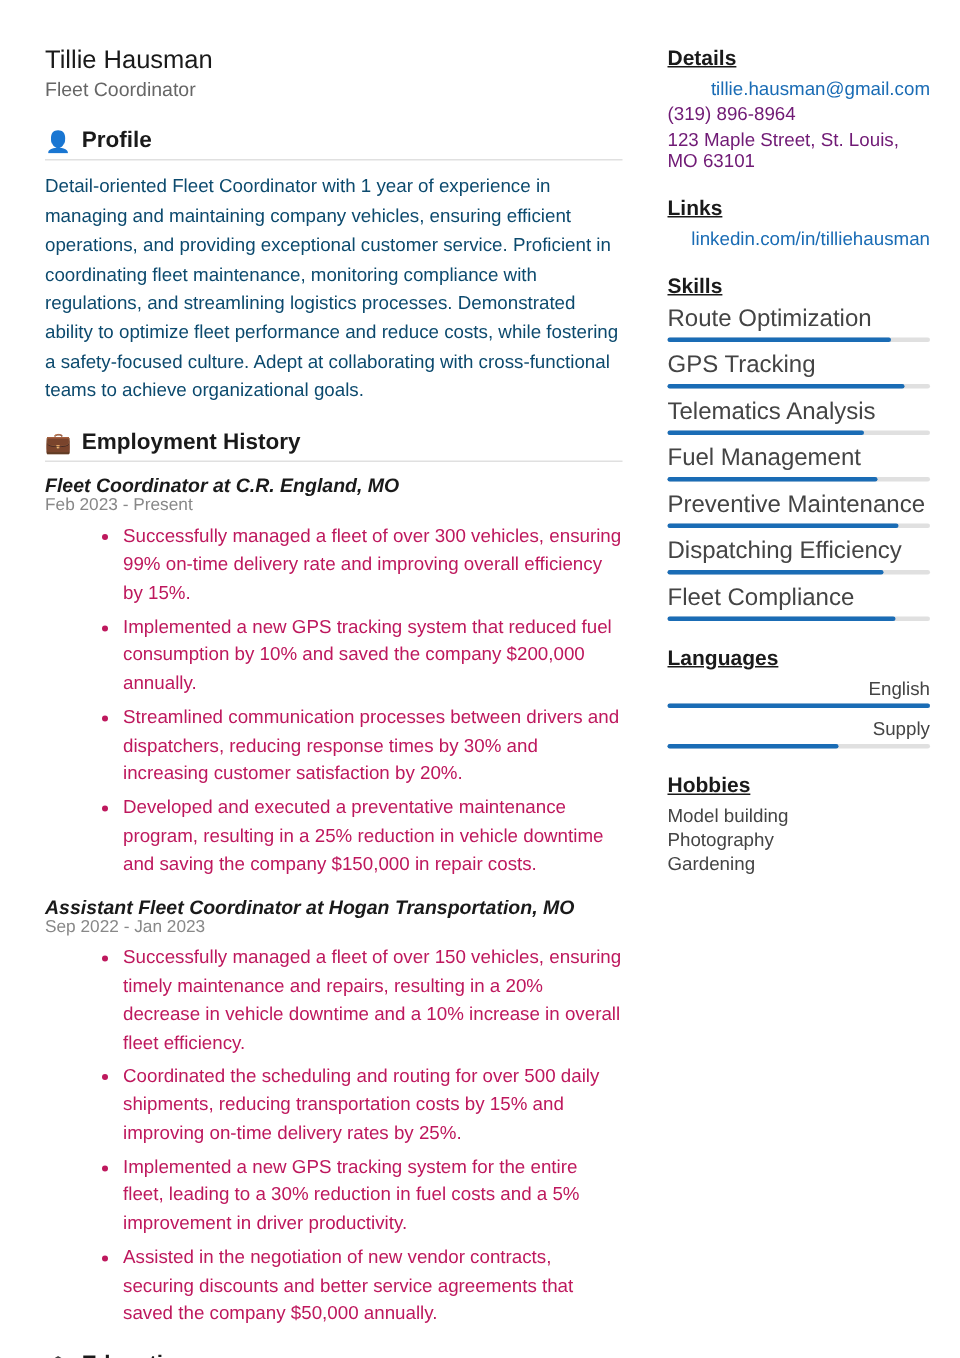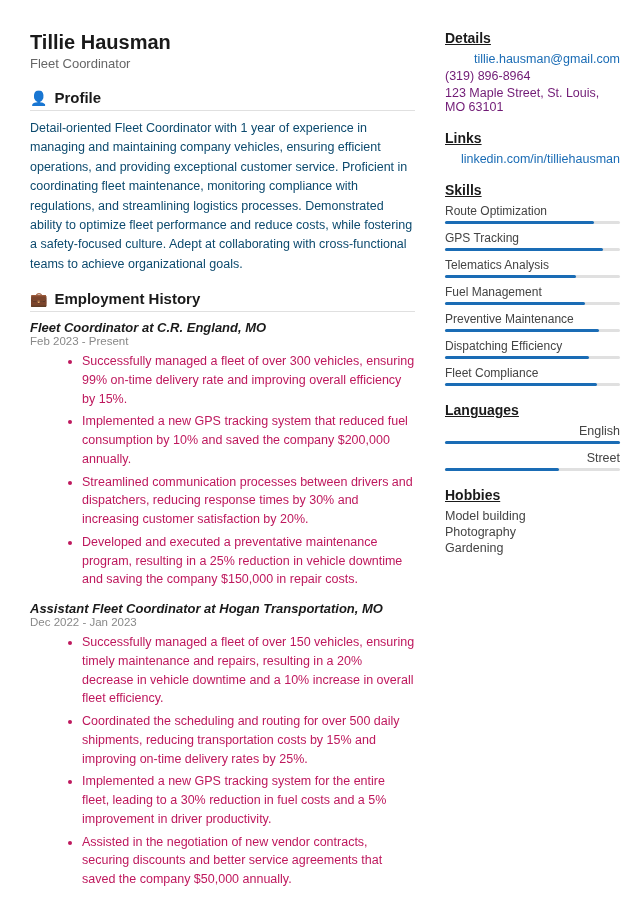--- a/index.html
+++ b/index.html
@@ -24,22 +24,22 @@
     .right {
       width: 175px;
       flex-shrink: 0;
     }
 
     
     .header {
       margin-bottom: 18px;
     }
     .header h1 {
-      font-size: 20px;
-      font-weight: 700;
+      font-size: 17px;
+      font-weight: 400;
       color: #1a1a1a;
       line-height: 1.2;
     }
     .header .subtitle {
       font-size: 13px;
       color: #666;
       margin-top: 2px;
     }
 
     
@@ -126,21 +126,21 @@
       display: block;
       margin-bottom: 3px;
       text-align: right;
     }
 
     
     .skill-item {
       margin-bottom: 7px;
     }
     .skill-label {
-      font-size: 12px;
+      font-size: 16px;
       color: #444;
       margin-bottom: 3px;
     }
     .skill-bar-bg {
       height: 3px;
       background: #e0e0e0;
       border-radius: 2px;
     }
     .skill-bar-fill {
       height: 3px;
@@ -207,21 +207,21 @@
             <div class="job-date">Feb 2023 - Present</div>
             <ul>
               <li>Successfully managed a fleet of over 300 vehicles, ensuring 99% on-time delivery rate and improving overall efficiency by 15%.</li>
               <li>Implemented a new GPS tracking system that reduced fuel consumption by 10% and saved the company $200,000 annually.</li>
               <li>Streamlined communication processes between drivers and dispatchers, reducing response times by 30% and increasing customer satisfaction by 20%.</li>
               <li>Developed and executed a preventative maintenance program, resulting in a 25% reduction in vehicle downtime and saving the company $150,000 in repair costs.</li>
             </ul>
           </div>
           <div class="job">
             <div class="job-title">Assistant Fleet Coordinator at Hogan Transportation, MO</div>
-            <div class="job-date">Dec 2022 - Jan 2023</div>
+            <div class="job-date">Sep 2022 - Jan 2023</div>
             <ul>
               <li>Successfully managed a fleet of over 150 vehicles, ensuring timely maintenance and repairs, resulting in a 20% decrease in vehicle downtime and a 10% increase in overall fleet efficiency.</li>
               <li>Coordinated the scheduling and routing for over 500 daily shipments, reducing transportation costs by 15% and improving on-time delivery rates by 25%.</li>
               <li>Implemented a new GPS tracking system for the entire fleet, leading to a 30% reduction in fuel costs and a 5% improvement in driver productivity.</li>
               <li>Assisted in the negotiation of new vendor contracts, securing discounts and better service agreements that saved the company $50,000 annually.</li>
             </ul>
           </div>
         </div>
     </div>
 
@@ -301,21 +301,21 @@
     <div class="right-section">
       <div class="right-section-title">Languages</div>
       <div id="languages-container">
           <div class="lang-item">
             <div class="lang-label">English</div>
             <div class="lang-bar-bg">
               <div class="lang-bar-fill" style="width: 100%;"></div>
             </div>
           </div>
           <div class="lang-item">
-            <div class="lang-label">Street</div>
+            <div class="lang-label">Supply</div>
             <div class="lang-bar-bg">
               <div class="lang-bar-fill" style="width: 65%;"></div>
             </div>
           </div>
         </div>
     </div>
 
     <div class="right-section">
       <div class="right-section-title">Hobbies</div>
       <div id="hobbies-container">

